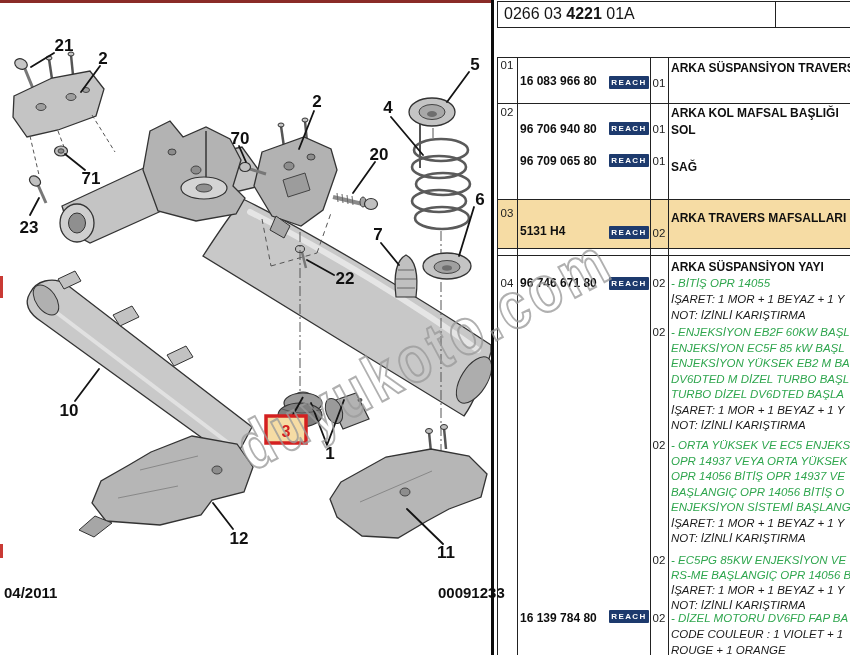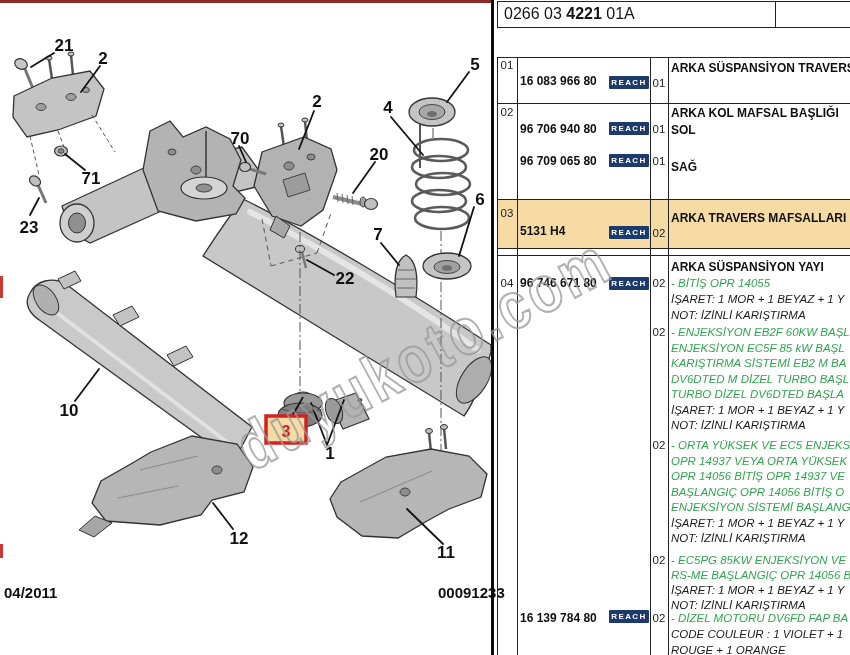--- a/index.html
+++ b/index.html
@@ -246,21 +246,21 @@
   <div class="title" style="top:260px;">ARKA SÜSPANSİYON YAYI</div>
 
   <div class="qty" style="top:277px;">02</div>
   <div class="gl" style="top:277px;">- BİTİŞ OPR 14055</div>
   <div class="bl" style="top:293px;">İŞARET: 1 MOR + 1 BEYAZ + 1 Y</div>
   <div class="bl" style="top:309px;">NOT: İZİNLİ KARIŞTIRMA</div>
 
   <div class="qty" style="top:326px;">02</div>
   <div class="gl" style="top:326px;">- ENJEKSİYON EB2F 60KW BAŞL</div>
   <div class="gl" style="top:342px;">ENJEKSİYON EC5F 85 kW BAŞL</div>
-  <div class="gl" style="top:357px;">KARIŞTIRMA SİSTEMİ EB2 M BA</div>
+  <div class="gl" style="top:357px;">ENJEKSİYON YÜKSEK EB2 M BA</div>
   <div class="gl" style="top:373px;">DV6DTED M DİZEL TURBO BAŞL</div>
   <div class="gl" style="top:388px;">TURBO DİZEL DV6DTED BAŞLA</div>
   <div class="bl" style="top:404px;">İŞARET: 1 MOR + 1 BEYAZ + 1 Y</div>
   <div class="bl" style="top:419px;">NOT: İZİNLİ KARIŞTIRMA</div>
 
   <div class="qty" style="top:439px;">02</div>
   <div class="gl" style="top:439px;">- ORTA YÜKSEK VE EC5 ENJEKS</div>
   <div class="gl" style="top:455px;">OPR 14937 VEYA ORTA YÜKSEK</div>
   <div class="gl" style="top:470px;">OPR 14056 BİTİŞ OPR 14937 VE</div>
   <div class="gl" style="top:486px;">BAŞLANGIÇ OPR 14056 BİTİŞ O</div>

